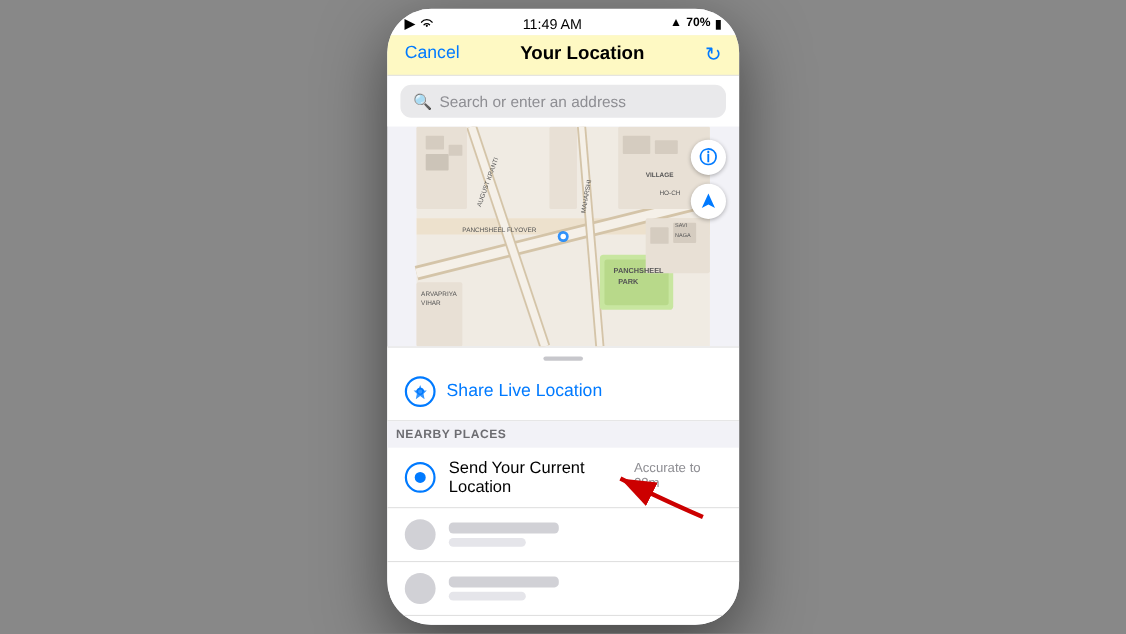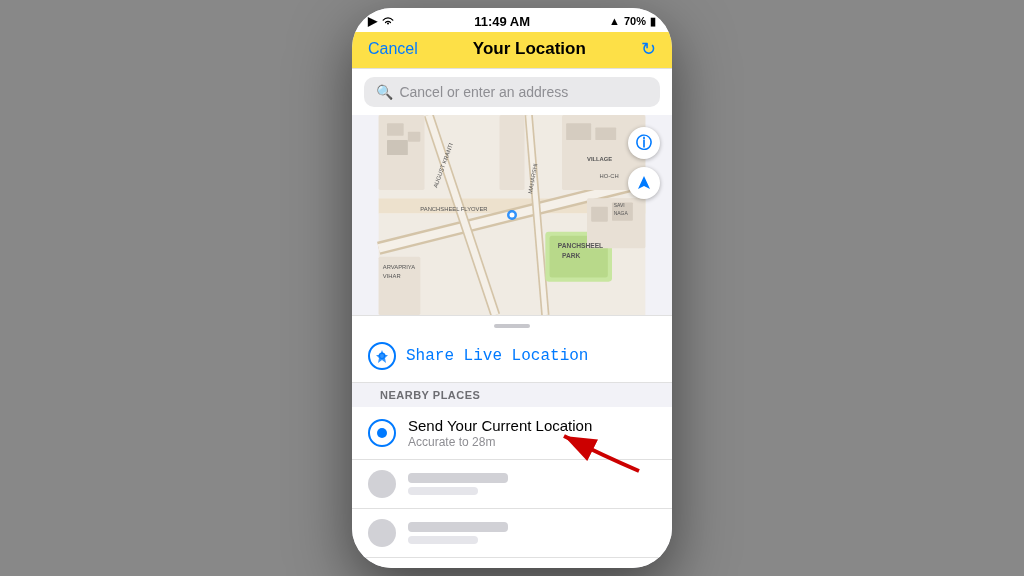--- a/index.html
+++ b/index.html
@@ -31,26 +31,26 @@
       background: #fff;
       display: flex;
       justify-content: space-between;
       align-items: center;
       padding: 6px 16px 4px;
       font-size: 12px;
       font-weight: 600;
       min-height: 24px;
     }
     .status-left { display: flex; gap: 4px; align-items: center; }
-    .status-center { font-size: 13px; font-weight: 700; text-align: center; }
+    .status-center { font-size: 13px; font-weight: 400; text-align: center; }
     .status-right { display: flex; gap: 4px; align-items: center; font-size: 11px; }
 
     
     .nav-bar {
-      background: #fde047;
+      background: #fef9c3;
       display: flex;
       justify-content: space-between;
       align-items: center;
       padding: 6px 16px 8px;
       border-bottom: 1px solid #e0e0e0;
     }
     .nav-cancel {
       color: #007AFF;
       font-size: 16px;
       cursor: pointer;
@@ -154,21 +154,20 @@
     }
 
     
     .share-live-row {
       display: flex;
       align-items: center;
       gap: 10px;
       padding: 10px 16px 12px;
       border-bottom: 1px solid #e0e0e0;
       cursor: pointer;
-      font-family: Liberation Mono, monospace;
     }
     .share-live-icon {
       width: 28px;
       height: 28px;
       border-radius: 50%;
       border: 2px solid #007AFF;
       display: flex;
       align-items: center;
       justify-content: center;
       color: #007AFF;
@@ -176,21 +175,21 @@
     }
     .share-live-text {
       color: #007AFF;
       font-size: 16px;
       font-weight: 400;
     }
 
     
     .section-header {
       background: #f2f2f7;
-      padding: 6px 28px;
+      padding: 6px 8px;
       font-size: 11px;
       font-weight: 600;
       color: #6d6d72;
       letter-spacing: 0.5px;
       text-transform: uppercase;
     }
 
     
     .location-row {
       display: flex;
@@ -209,21 +208,21 @@
       align-items: center;
       justify-content: center;
       flex-shrink: 0;
     }
     .location-icon-dot {
       width: 10px;
       height: 10px;
       border-radius: 50%;
       background: #007AFF;
     }
-    .location-text-block { display: flex; flex-direction: column; }
+    .location-text-block { display: flex; flex-direction: row; }
     .location-title { font-size: 15px; color: #000; font-weight: 400; }
     .location-subtitle { font-size: 12px; color: #8e8e93; margin-top: 1px; }
 
     
     .blurred-row {
       display: flex;
       align-items: center;
       gap: 12px;
       padding: 10px 16px;
       border-bottom: 1px solid #e0e0e0;
@@ -283,21 +282,21 @@
 
   <div class="nav-bar">
     <span class="nav-cancel">Cancel</span>
     <span class="nav-title">Your Location</span>
     <span class="nav-refresh">↻</span>
   </div>
 
   <div class="search-bar-container">
     <div class="search-bar">
       <span class="search-icon-inner">🔍</span>
-      <span class="search-input-text">Cancel or enter an address</span>
+      <span class="search-input-text">Search or enter an address</span>
     </div>
   </div>
 
   <div class="map-area">
     
     <svg class="map-svg" viewBox="0 0 320 240" xmlns="http://www.w3.org/2000/svg">
 
       <rect width="320" height="240" fill="#f0ebe3"></rect>
 
       <rect x="0" y="100" width="320" height="18" fill="#fff" opacity="0.9"></rect>

